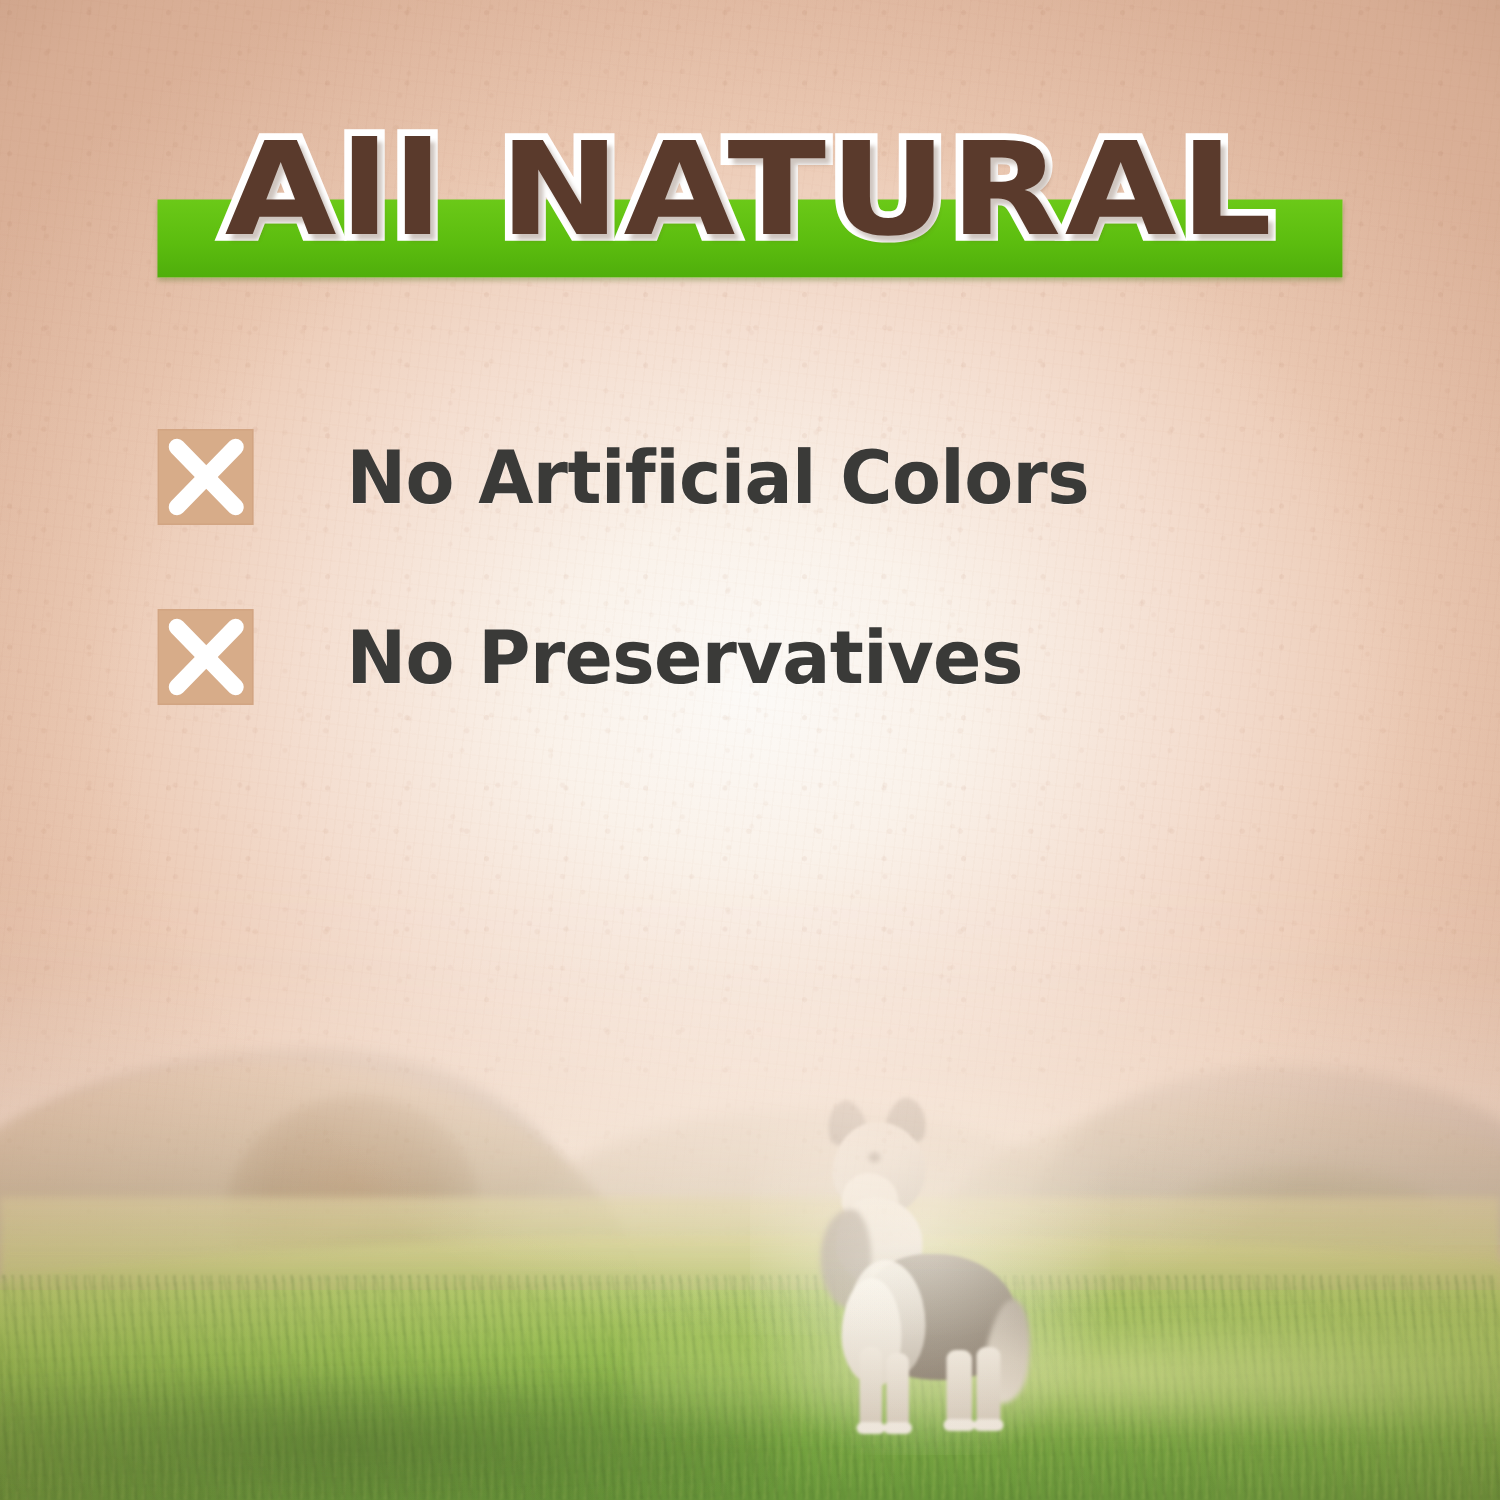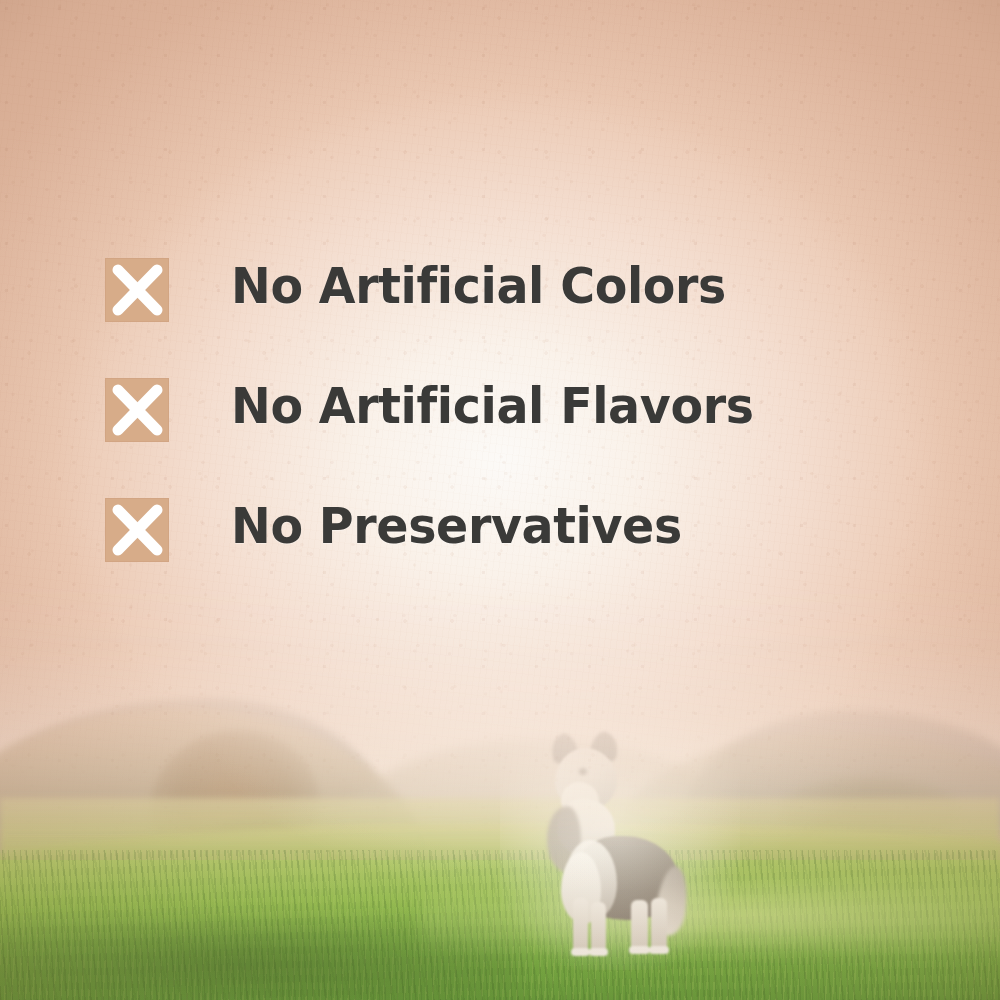--- a/index.html
+++ b/index.html
@@ -200,21 +200,21 @@
     color:#5A3A2C;
     transform:scaleX(1.12);
     -webkit-text-stroke:9px #FFFFFF;
     paint-order:stroke fill;
     text-shadow:3px 4px 3px rgba(92,62,44,.30);
     white-space:nowrap;
   }
 
   
   .claims{position:absolute;left:105px;top:258px;width:860px;}
-  .claim-row{display:flex;height:120px;}
+  .claim-row{display:flex;align-items:center;height:120px;}
   .xbox{
     position:relative;width:64px;height:64px;flex:0 0 64px;
     background:#D7AC89;
     box-shadow:inset 0 0 0 1px rgba(205,160,125,.55);
   }
   .xbox svg{position:absolute;left:0;top:0;width:64px;height:64px;}
   .claim-label{
     margin-left:62px;
     font-family:"DejaVu Sans",sans-serif;
     font-size:49px;font-weight:bold;letter-spacing:-.4px;
@@ -276,42 +276,37 @@
       </div>
 
       <div class="dog-haze"></div>
       <div class="sun-glow"></div>
       <div class="photo-wash"></div>
     </div>
   </div>
 
   <div class="bg-vignette"></div>
 
+  <div class="headline-wrap">
+    <div class="green-band"></div>
+    <div class="headline">All NATURAL</div>
+  </div>
 
   <div class="claims">
 
     <div class="claim-row">
       <div class="xbox">
         <svg viewBox="0 0 64 64" aria-hidden="true">
           <path d="M13 12 L52 52" stroke="#FFFFFF" stroke-width="11" stroke-linecap="round"></path>
           <path d="M52 12 L13 52" stroke="#FFFFFF" stroke-width="11" stroke-linecap="round"></path>
         </svg>
       </div>
       <div class="claim-label">No Artificial Colors</div>
     </div>
 
-    <div class="claim-row">
-      <div class="xbox">
-        <svg viewBox="0 0 64 64" aria-hidden="true">
-          <path d="M13 12 L52 52" stroke="#FFFFFF" stroke-width="11" stroke-linecap="round"></path>
-          <path d="M52 12 L13 52" stroke="#FFFFFF" stroke-width="11" stroke-linecap="round"></path>
-        </svg>
-      </div>
-      <div class="claim-label">No Artificial Flavors</div>
-    </div>
 
     <div class="claim-row">
       <div class="xbox">
         <svg viewBox="0 0 64 64" aria-hidden="true">
           <path d="M13 12 L52 52" stroke="#FFFFFF" stroke-width="11" stroke-linecap="round"></path>
           <path d="M52 12 L13 52" stroke="#FFFFFF" stroke-width="11" stroke-linecap="round"></path>
         </svg>
       </div>
       <div class="claim-label">No Preservatives</div>
     </div>

